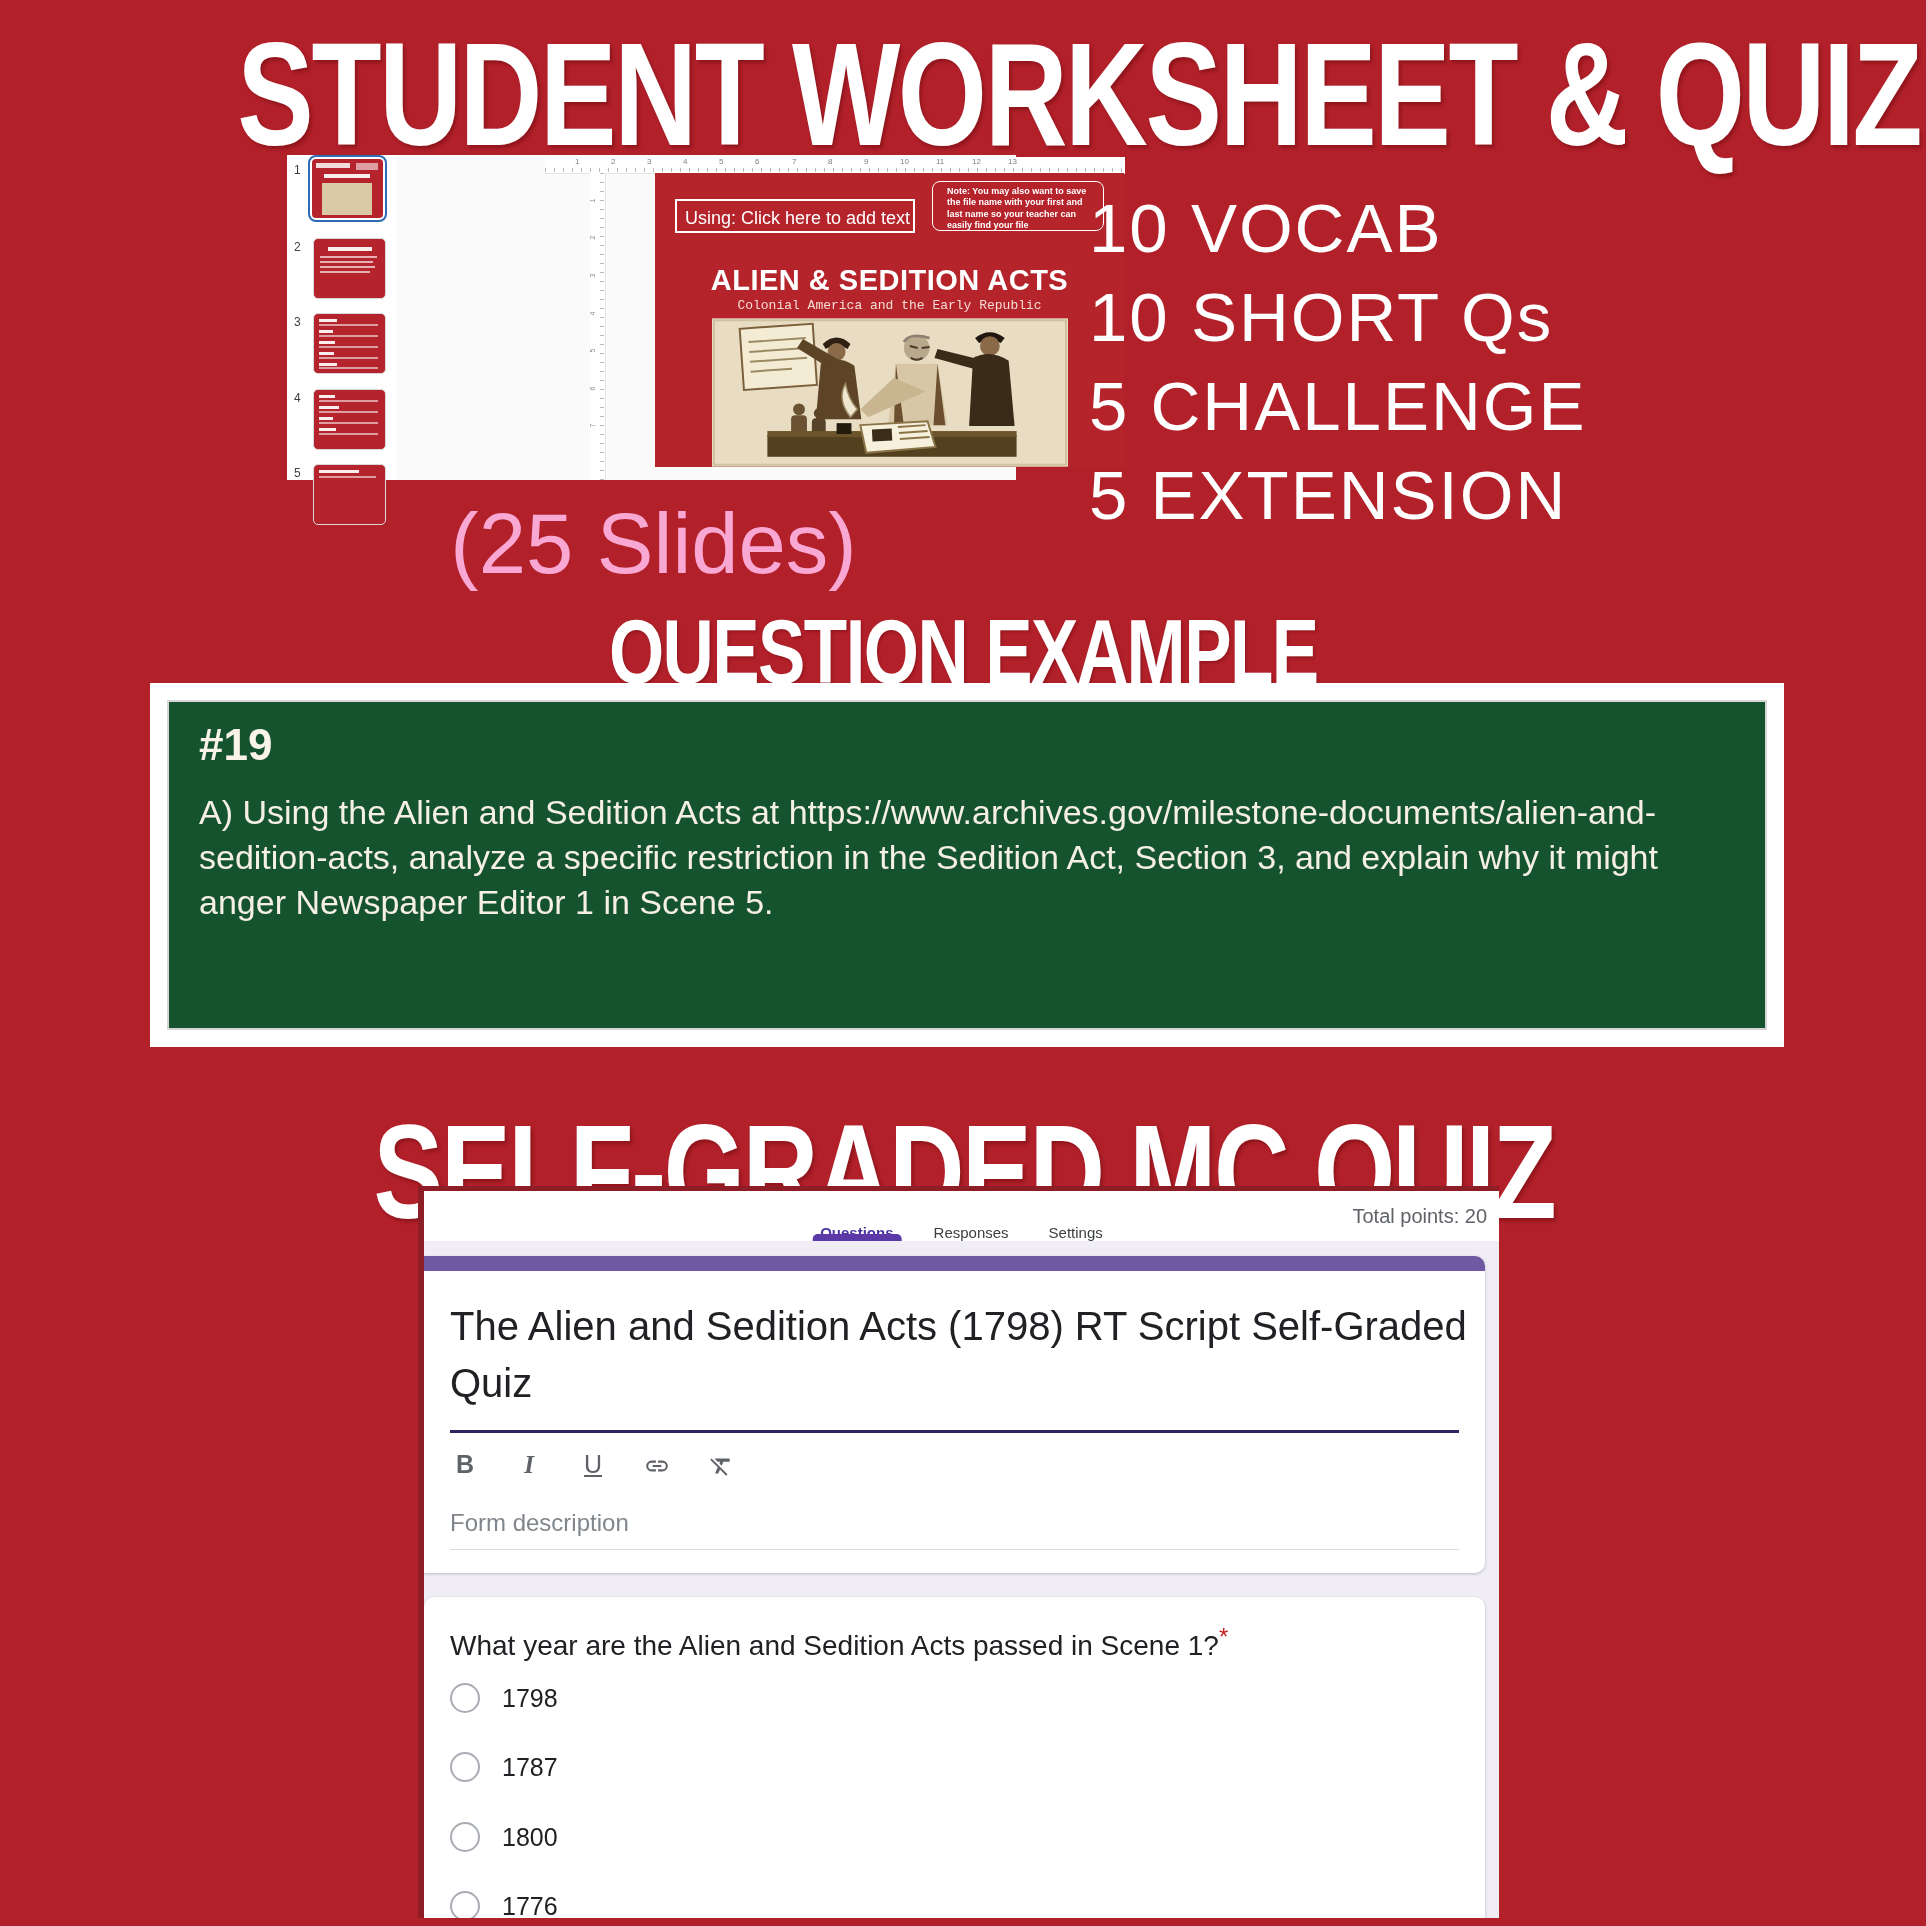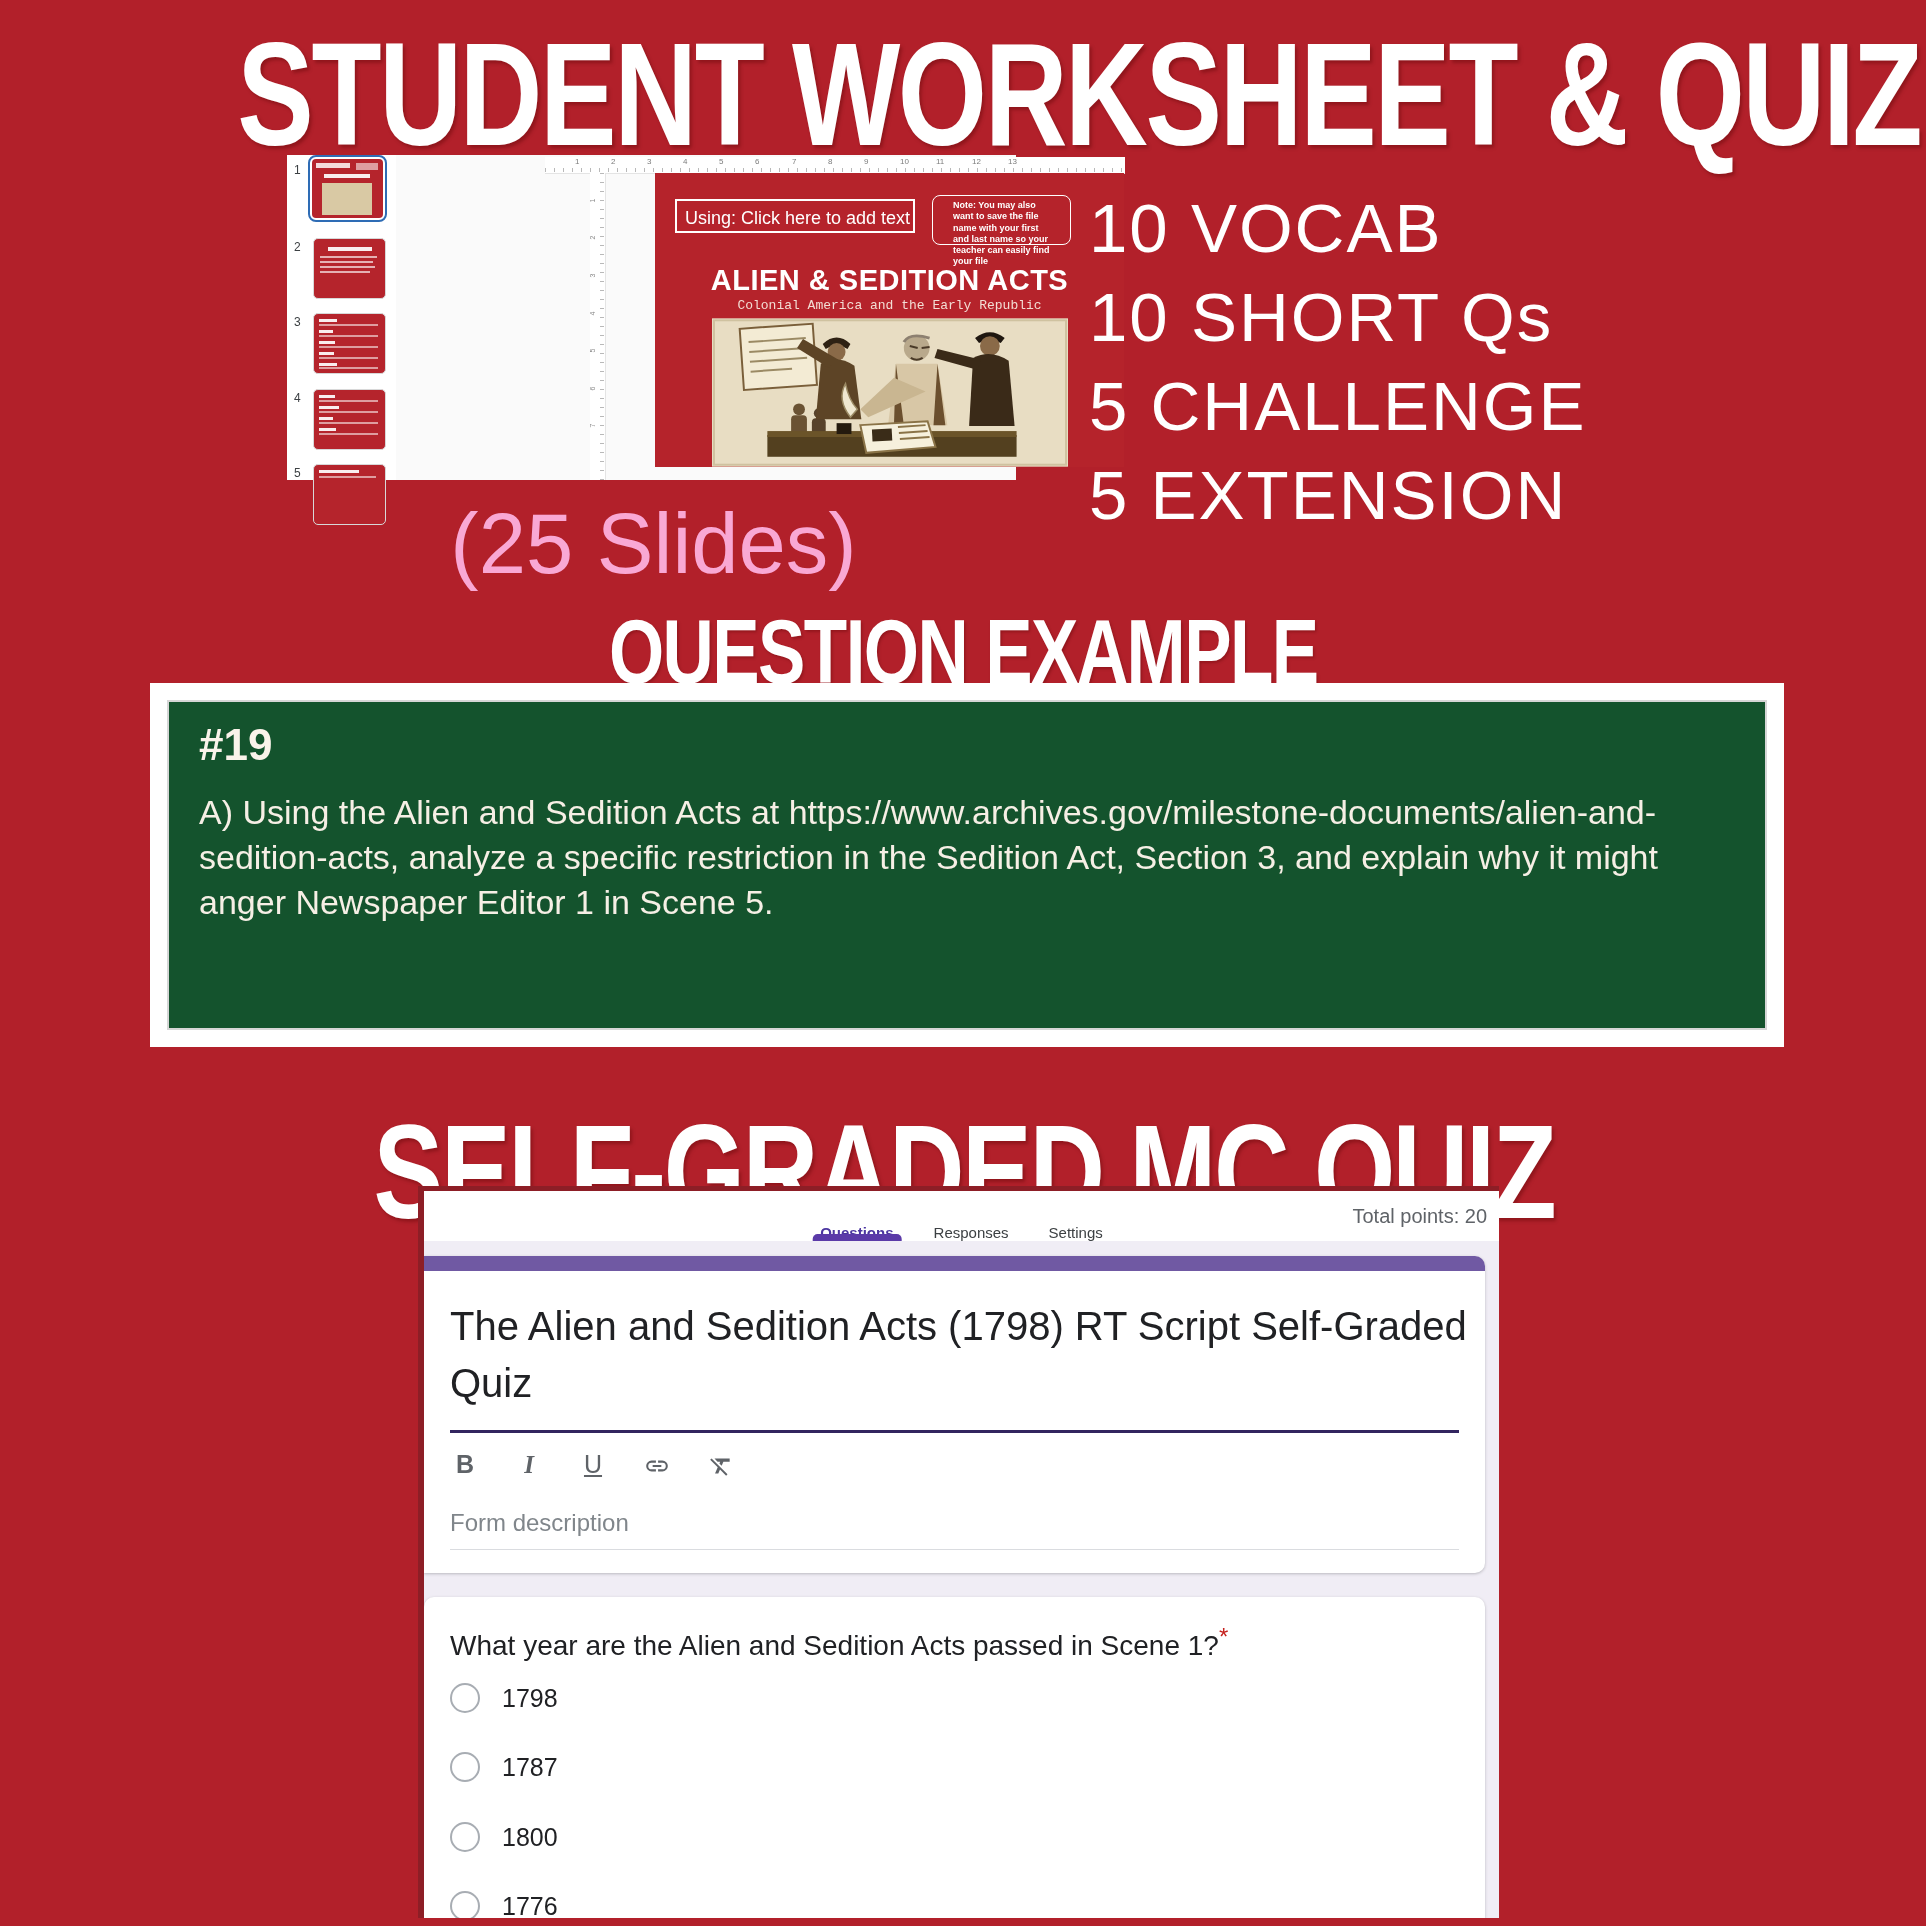--- a/index.html
+++ b/index.html
@@ -32,22 +32,22 @@
   .hruler::after{content:"";position:absolute;left:0;right:0;bottom:1px;height:4px;
     background:repeating-linear-gradient(90deg,#b9b9b9 0 1px,transparent 1px 9px);}
   .hruler .rnum{position:absolute;top:0;font-size:8px;color:#7c7c7c;}
   .vruler{position:absolute;left:194px;top:18px;width:15px;bottom:0;background:#fff;border-right:1px solid #e4e4e4;}
   .vruler::after{content:"";position:absolute;top:0;bottom:0;right:1px;width:4px;
     background:repeating-linear-gradient(180deg,#b9b9b9 0 1px,transparent 1px 9px);}
   .vruler .rnum{position:absolute;left:1px;font-size:7px;color:#8a8a8a;transform:rotate(-90deg);}
   .slide{position:absolute;left:259px;top:18px;width:469px;height:294px;background:#b5232b;overflow:hidden;}
   .namebox{position:absolute;left:20px;top:26px;width:240px;height:34px;border:2px solid #fff;
     color:#fff;font-size:18px;line-height:34px;padding-left:8px;box-sizing:border-box;white-space:nowrap;}
-  .notebox{position:absolute;left:277px;top:22px;width:139px;height:50px;border:1px solid #fff;border-radius:8px;
-    color:#fff;font-size:9px;line-height:1.25;padding:4px 20px;box-sizing:border-box;font-weight:bold;}
+  .notebox{position:absolute;left:277px;top:8px;width:172px;height:50px;border:1px solid #fff;border-radius:8px;
+    color:#fff;font-size:9px;line-height:1.25;padding:4px 14px;box-sizing:border-box;font-weight:bold;}
   .slide-title{position:absolute;left:0;top:91px;width:100%;text-align:center;color:#fff;
     font-weight:bold;font-size:29px;letter-spacing:0.5px;}
   .slide-sub{position:absolute;left:0;top:125px;width:100%;text-align:center;color:#f3ddd4;
     font-family:"Liberation Mono",monospace;font-size:13px;}
   .illus{position:absolute;left:57px;top:145px;width:356px;height:149px;}
 
   
   .features{position:absolute;left:1089px;top:184px;color:#fff;}
   .feature{font-size:69px;line-height:89px;letter-spacing:2px;white-space:nowrap;}
   .slides-count{position:absolute;left:287px;top:495px;width:733px;text-align:center;color:#f9a8d4;font-size:85px;}

